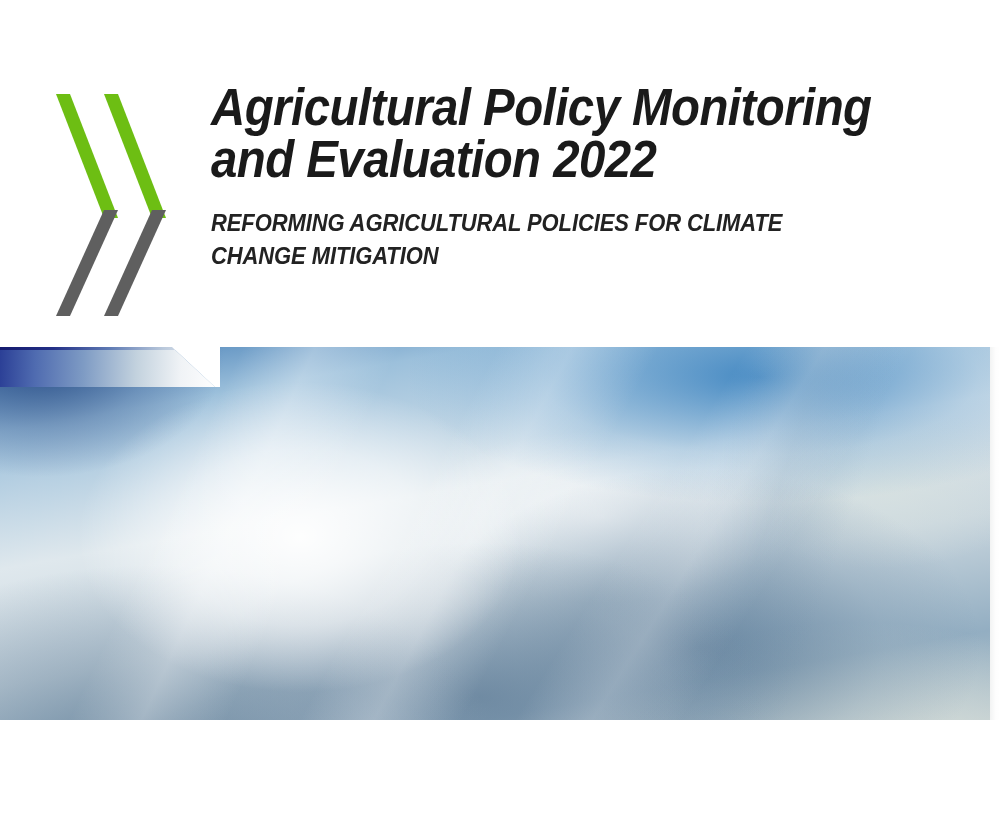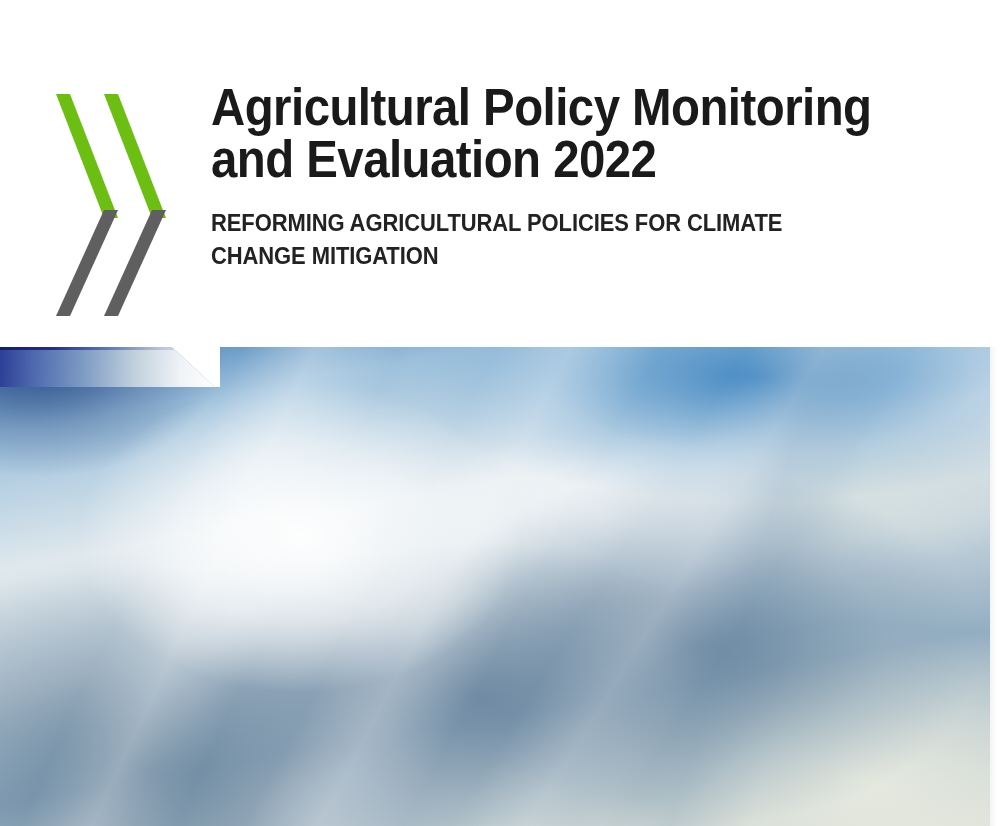--- a/index.html
+++ b/index.html
@@ -6,23 +6,24 @@
     margin: 0;
     padding: 0;
     background: #ffffff;
   }
   body {
     font-family: "Liberation Sans", sans-serif;
   }
   #cover {
     position: relative;
     width: 1000px;
-    height: 826px;
+    height: 720px;
     background: #ffffff;
     overflow: hidden;
+    font-style: italic;
   }
 
   
   .header-band {
     position: absolute;
     left: 0;
     top: 0;
     width: 1000px;
     height: 347px;
     background: #ffffff;

